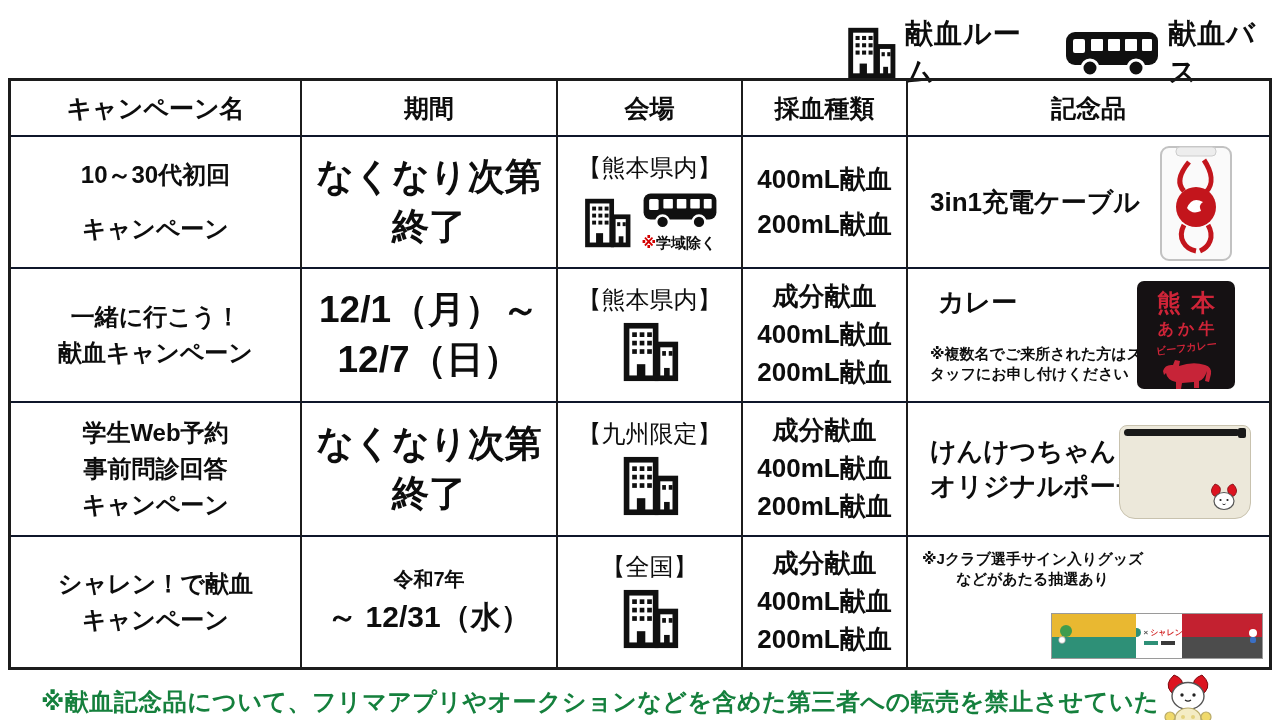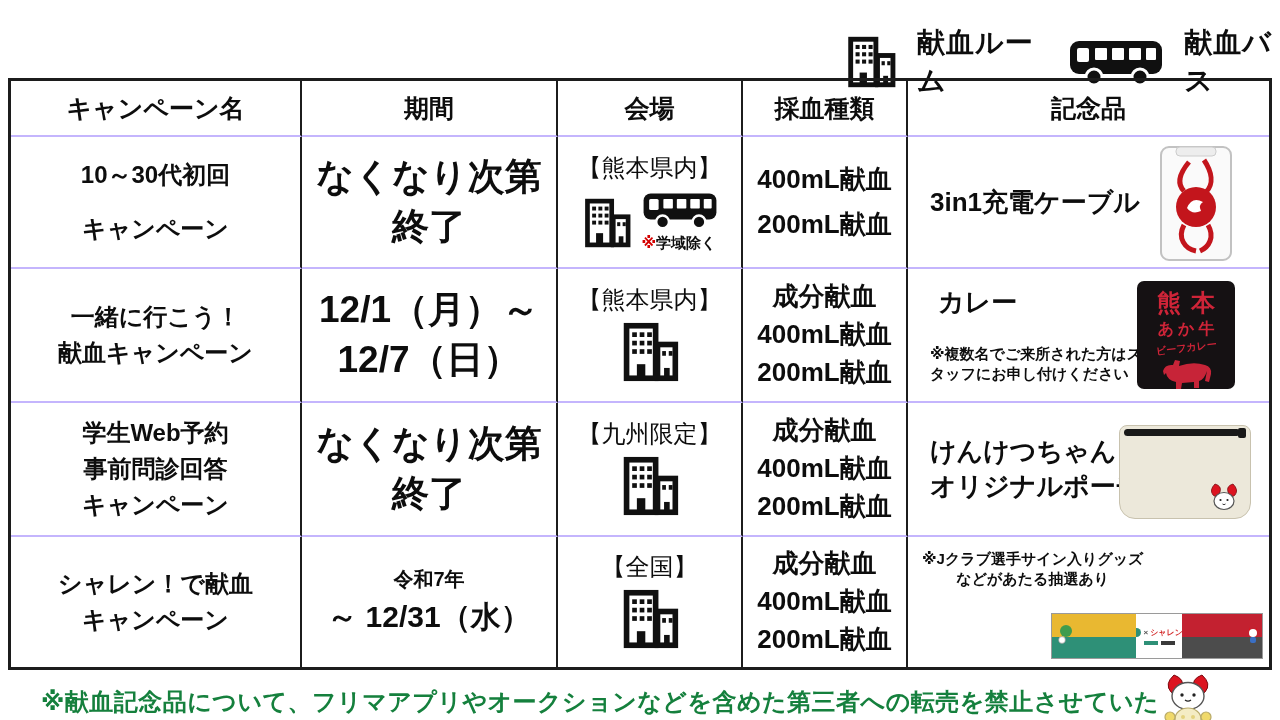--- a/index.html
+++ b/index.html
@@ -2,32 +2,32 @@
 <html><head>
 <meta charset="utf-8">
 <style>
   html,body{margin:0;padding:0;}
   body{
     width:1280px;height:720px;position:relative;background:#ffffff;overflow:hidden;
     font-family:"Liberation Sans","DejaVu Sans",sans-serif;color:#0d0d0d;
   }
   .pre{white-space:pre-line;}
   
-  .legend{position:absolute;top:24px;left:845px;display:flex;align-items:center;gap:20px;}
+  .legend{position:absolute;top:15px;left:845px;display:flex;align-items:center;gap:8px;}
   .legend .lbl{font-size:28px;font-weight:bold;letter-spacing:1px;}
   .bld-ico svg,.bus-ico svg{display:block;}
   
   .tbl{
     position:absolute;left:8px;top:78px;width:1264px;height:592px;box-sizing:border-box;
     border:3px solid #1c1c1c;display:grid;
     grid-template-columns:291px 256px 185px 165px auto;
     grid-template-rows:56px 132px 134px 134px auto;
   }
   .cell{
-    box-sizing:border-box;border-right:2px solid #1c1c1c;border-bottom:2px solid #c4b5fd;
+    box-sizing:border-box;border-right:2px solid #1c1c1c;border-bottom:2px solid #0f172a;
     display:flex;flex-direction:column;align-items:center;justify-content:center;
     text-align:center;overflow:hidden;position:relative;
   }
   .cell.lc{border-right:none;}
   .cell.lr{border-bottom:none;}
   .hdr{font-size:25px;font-weight:bold;}
   .cname{font-size:24px;font-weight:bold;line-height:1.5;}
   .cname.wide{line-height:2.25;}
   .period{font-size:37px;font-weight:bold;}
   .period-sm{font-size:20px;font-weight:bold;}

